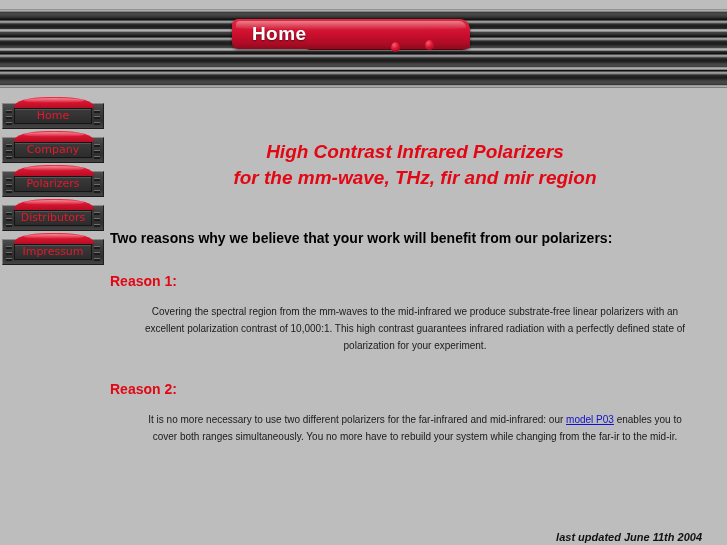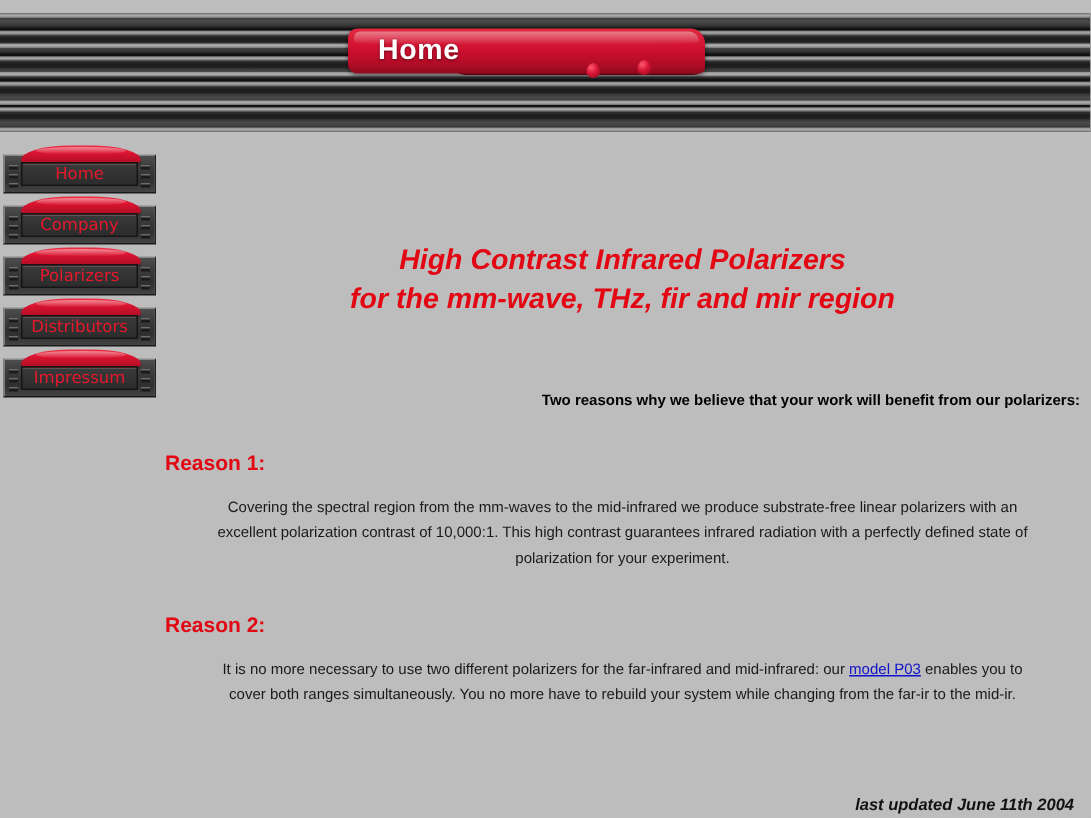--- a/index.html
+++ b/index.html
@@ -180,30 +180,30 @@
     width: 610px;
     color: #111;
   }
   #main-heading {
     text-align: center;
     color: #e30613;
     font-size: 19px;
     font-weight: bold;
     font-style: italic;
     line-height: 26px;
-    margin-top: 61px;
+    margin-top: 39px;
   }
   #main-heading .line2 { display: block; }
 
   #intro-text {
-    text-align: right;
-    font-size: 10px;
+    text-align: left;
+    font-size: 14px;
     font-weight: bold;
     color: #000;
-    margin-top: 49px;
+    margin-top: 39px;
   }
   .reason-heading {
     color: #e30613;
     font-size: 14px;
     font-weight: bold;
     margin-top: 27px;
   }
   .reason-body {
     font-size: 10px;
     line-height: 17px;
@@ -212,21 +212,21 @@
     margin: 0 auto 0 auto;
     width: 545px;
   }
   .body-link {
     color: #1111cc;
     text-decoration: underline;
     cursor: pointer;
   }
   #footer-updated {
     position: absolute;
-    right: 4px;
+    right: 18px;
     bottom: 0;
     font-size: 11px;
     font-weight: bold;
     font-style: italic;
     color: #111;
   }
   #footer-wrap {
     position: absolute;
     left: 110px;
     top: 525px;

